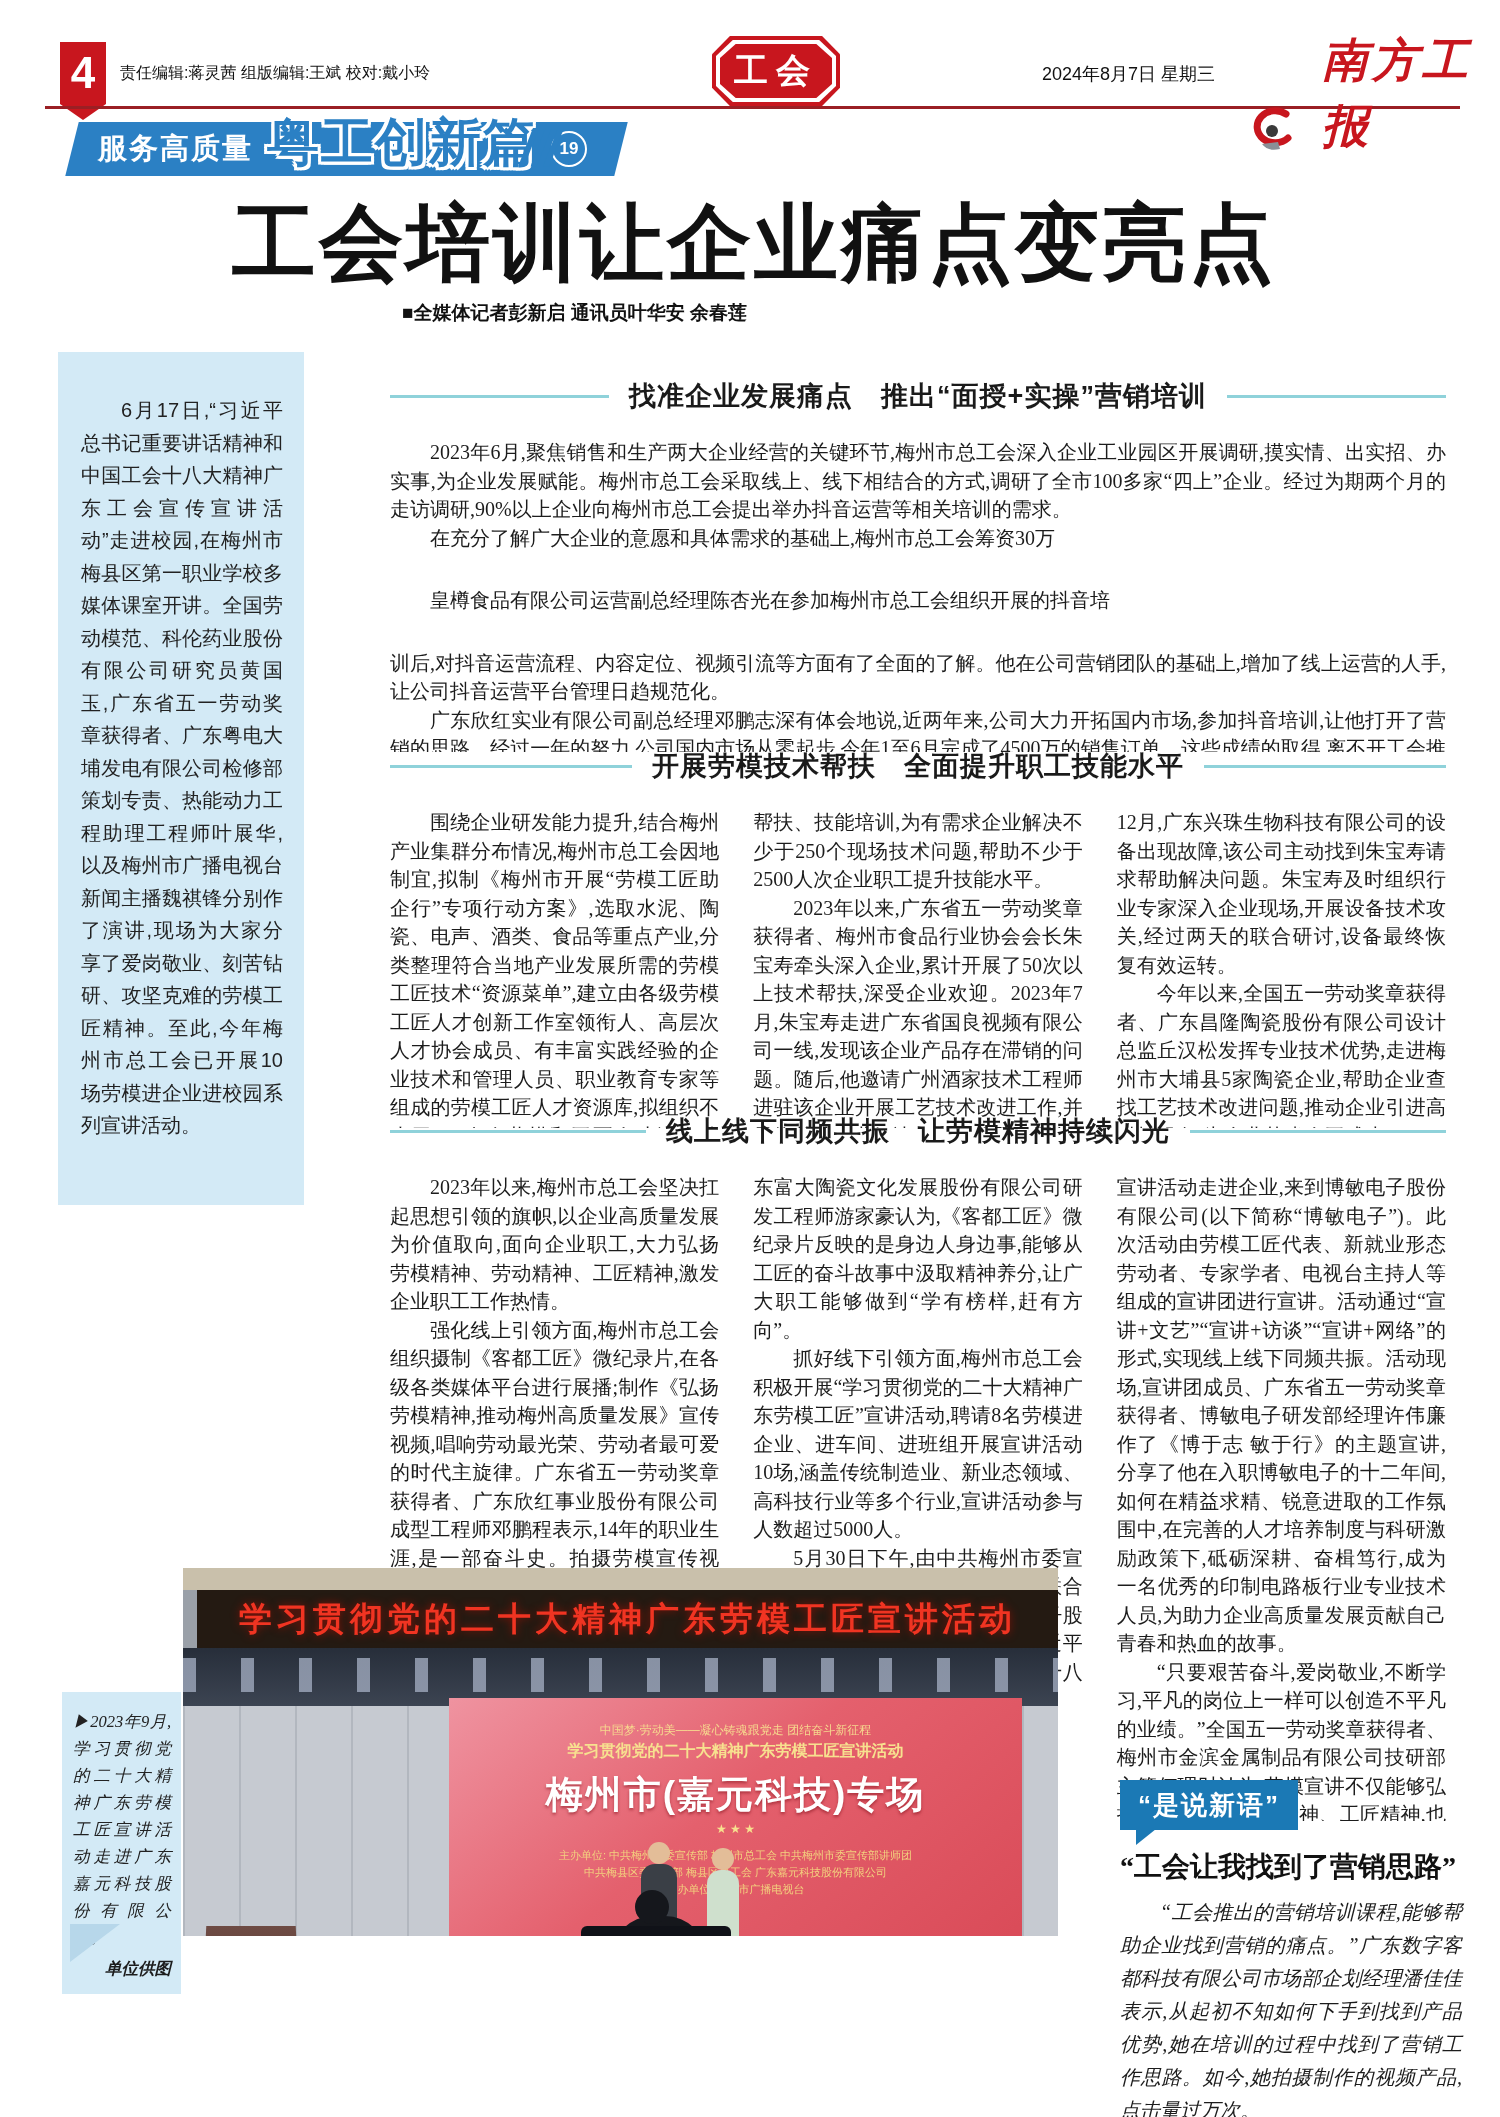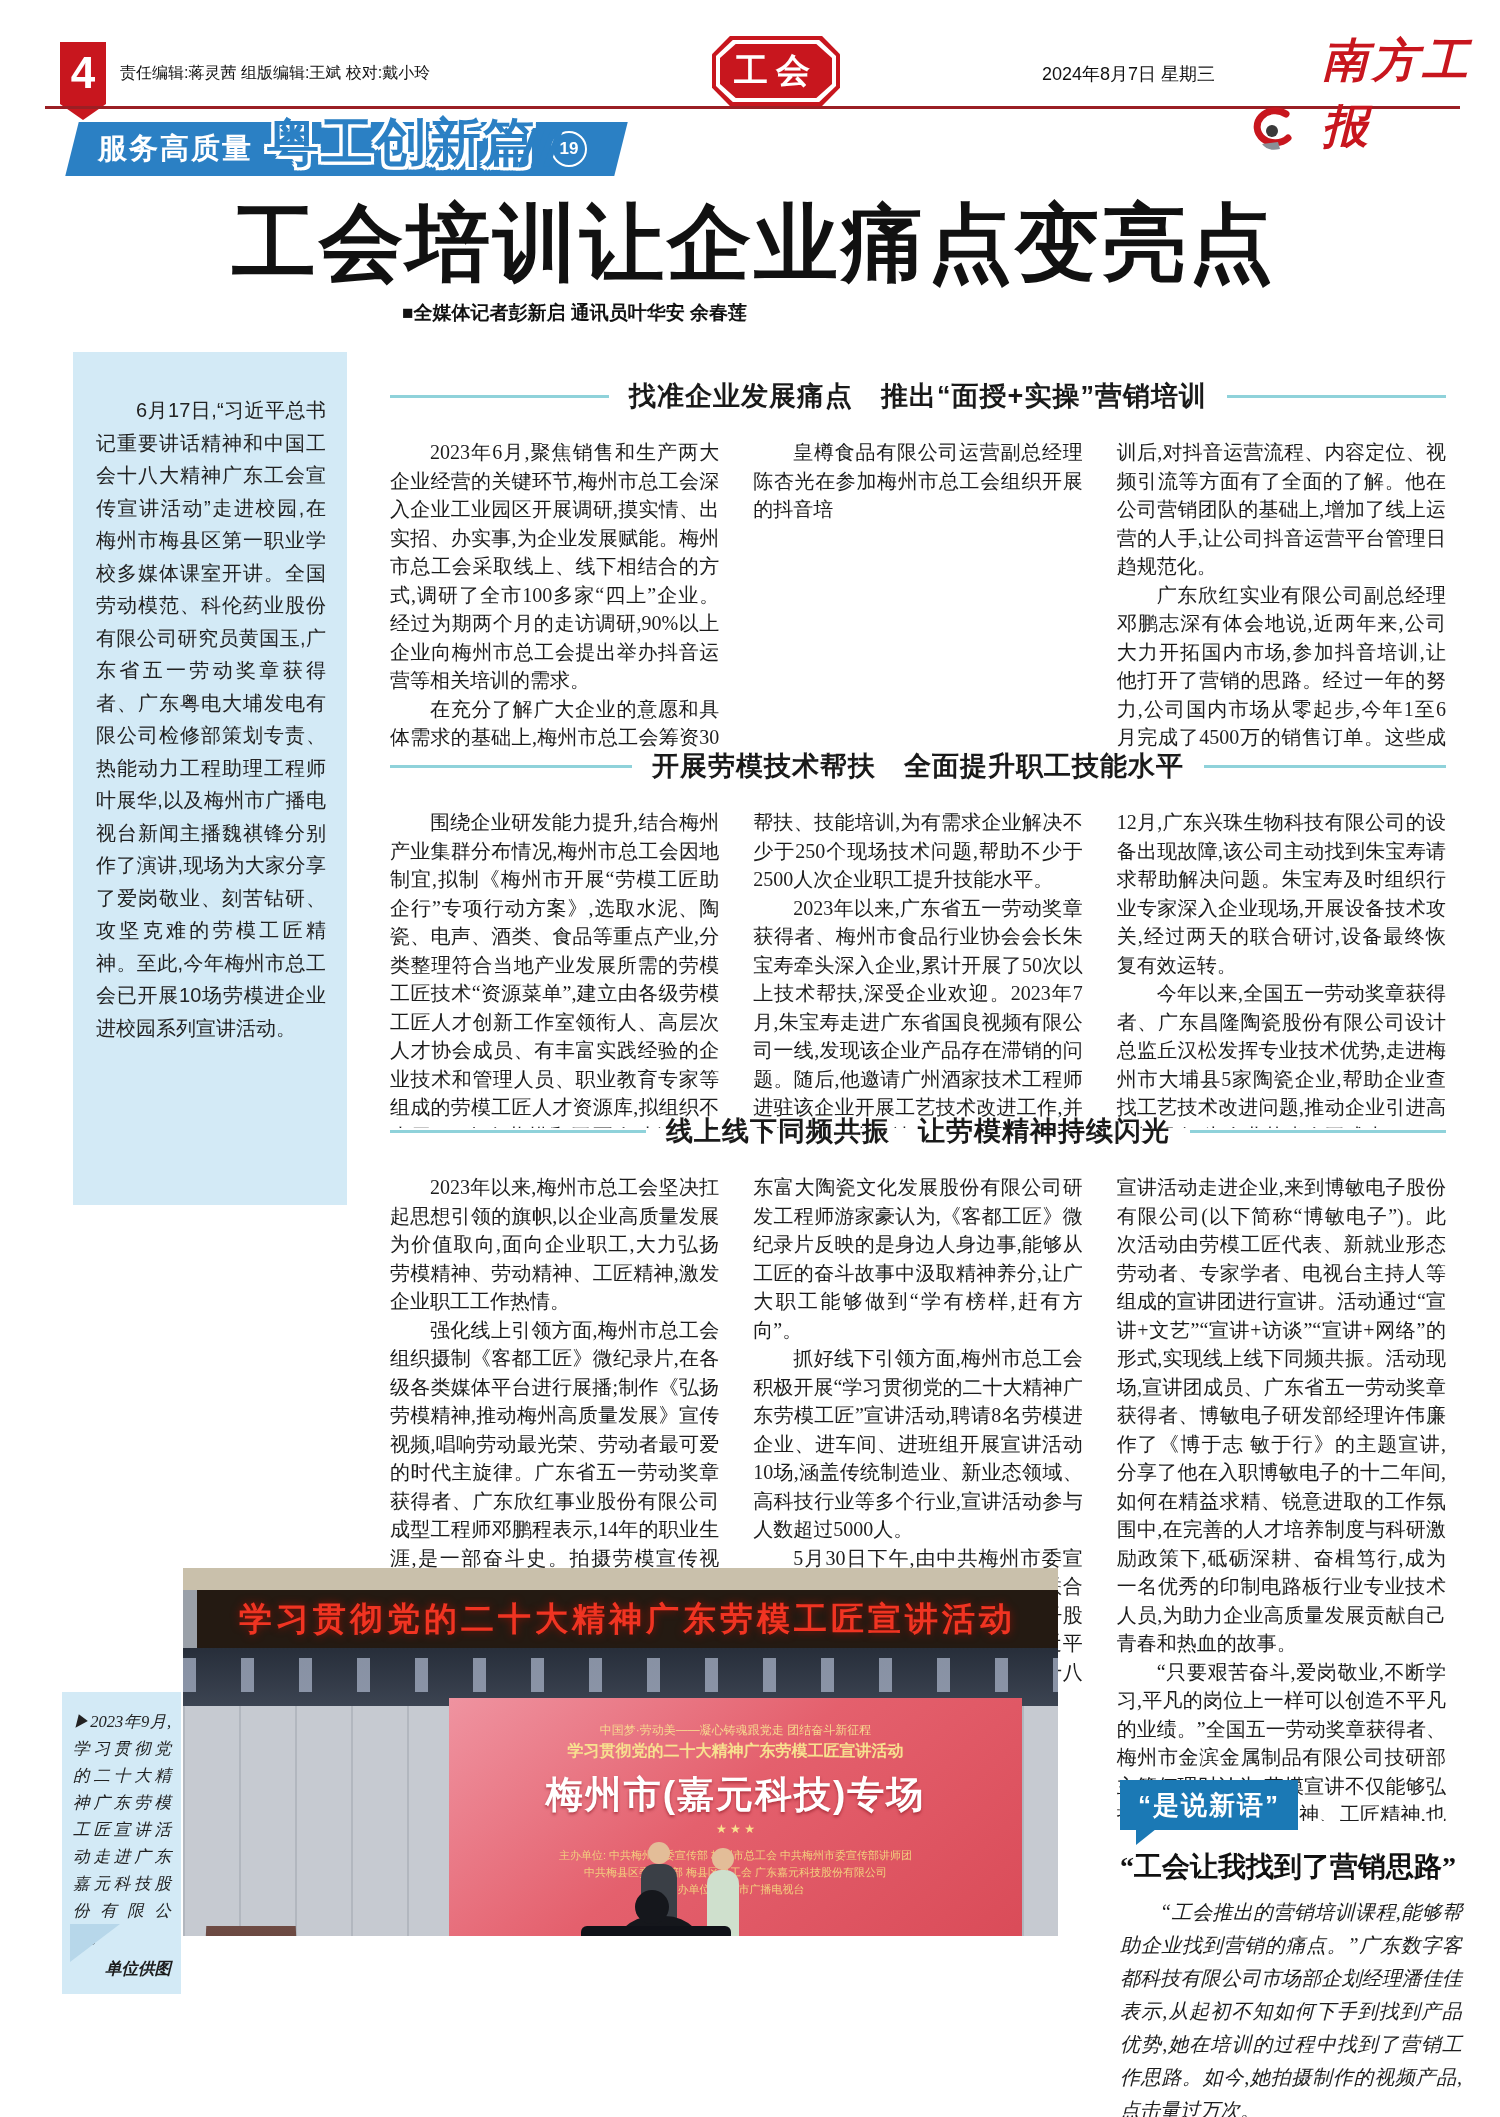--- a/index.html
+++ b/index.html
@@ -30,34 +30,34 @@
   .banner-title{color:#2b80c4;font:bold 52px "Liberation Sans",sans-serif;letter-spacing:2px;position:relative;top:-6px;
         text-shadow:-3px -3px 0 #fff,3px -3px 0 #fff,-3px 3px 0 #fff,3px 3px 0 #fff,0 -3px 0 #fff,0 3px 0 #fff,-3px 0 0 #fff,3px 0 0 #fff;}
   .banner-num{width:32px;height:32px;border:2px solid #fff;border-radius:50%;color:#fff;
         font:bold 17px/32px "Liberation Sans",sans-serif;text-align:center;flex:none;}
   .slashes{position:absolute;left:520px;top:118px;color:#2b80c4;font:bold italic 52px "Liberation Sans",sans-serif;letter-spacing:-2px;z-index:1;}
   
   .headline{position:absolute;left:100px;top:190px;width:1300px;text-align:center;
             font:bold 84px/100px "Liberation Serif",serif;letter-spacing:3px;color:#111;}
   .byline{position:absolute;left:402px;top:300px;font:bold 19px "Liberation Sans",sans-serif;color:#111;}
   
-  .sidebar{position:absolute;left:73px;top:352px;width:274px;height:853px;background:#d3eaf6;
+  .sidebar{position:absolute;left:58px;top:352px;width:246px;height:853px;background:#d3eaf6;
            box-sizing:border-box;padding:42px 21px 0 23px;z-index:1;}
   .sidebar p{margin:0;text-indent:2em;font:20px/32.5px "Liberation Sans",sans-serif;
              text-align:justify;color:#222;}
   
   .section{position:absolute;left:390px;width:1056px;}
   .shead{display:flex;align-items:center;gap:20px;}
   .shead .ln{flex:1;height:3px;background:#8fd2da;}
   .stitle{font:bold 27px "Liberation Sans",sans-serif;color:#1a1a1a;letter-spacing:1px;white-space:nowrap;}
   .cols{display:flex;gap:34px;margin-top:24px;overflow:hidden;}
   .col{flex:1;min-width:0;}
   .col p{margin:0;text-indent:2em;font:20px/28.5px "Liberation Serif",serif;text-align:justify;}
   .col p.cont{text-indent:0;}
-  #sec0 .cols{height:314px;} #sec1 .cols{height:320px;} #sec2 .cols{height:648px;}
+  #sec0 .cols{height:314px;flex-direction:column;} #sec1 .cols{height:320px;} #sec2 .cols{height:648px;}
   
   .photo{position:absolute;left:183px;top:1568px;width:875px;height:368px;background:#9aa0a8;overflow:hidden;z-index:3;}
   .ph-top{position:absolute;left:0;top:0;width:100%;height:22px;background:#c9c0ab;}
   .ph-led{position:absolute;left:14px;top:22px;right:0;height:58px;background:#241a12;
           display:flex;align-items:center;justify-content:center;}
   .ph-led span{color:#f03422;font:bold 33px "Liberation Sans",sans-serif;letter-spacing:4px;text-shadow:0 0 8px #8d1207;white-space:nowrap;}
   .ph-lights{position:absolute;left:0;top:80px;width:100%;height:58px;background:linear-gradient(#272e3a,#3c4452);}
   .ph-lights:before{content:"";position:absolute;inset:10px 0 14px 0;
      background:repeating-linear-gradient(90deg,#9fa9bd 0 13px,rgba(0,0,0,0) 13px 58px);opacity:.8;}
   .ph-wall{position:absolute;top:138px;height:256px;background:#c6cad1;}

